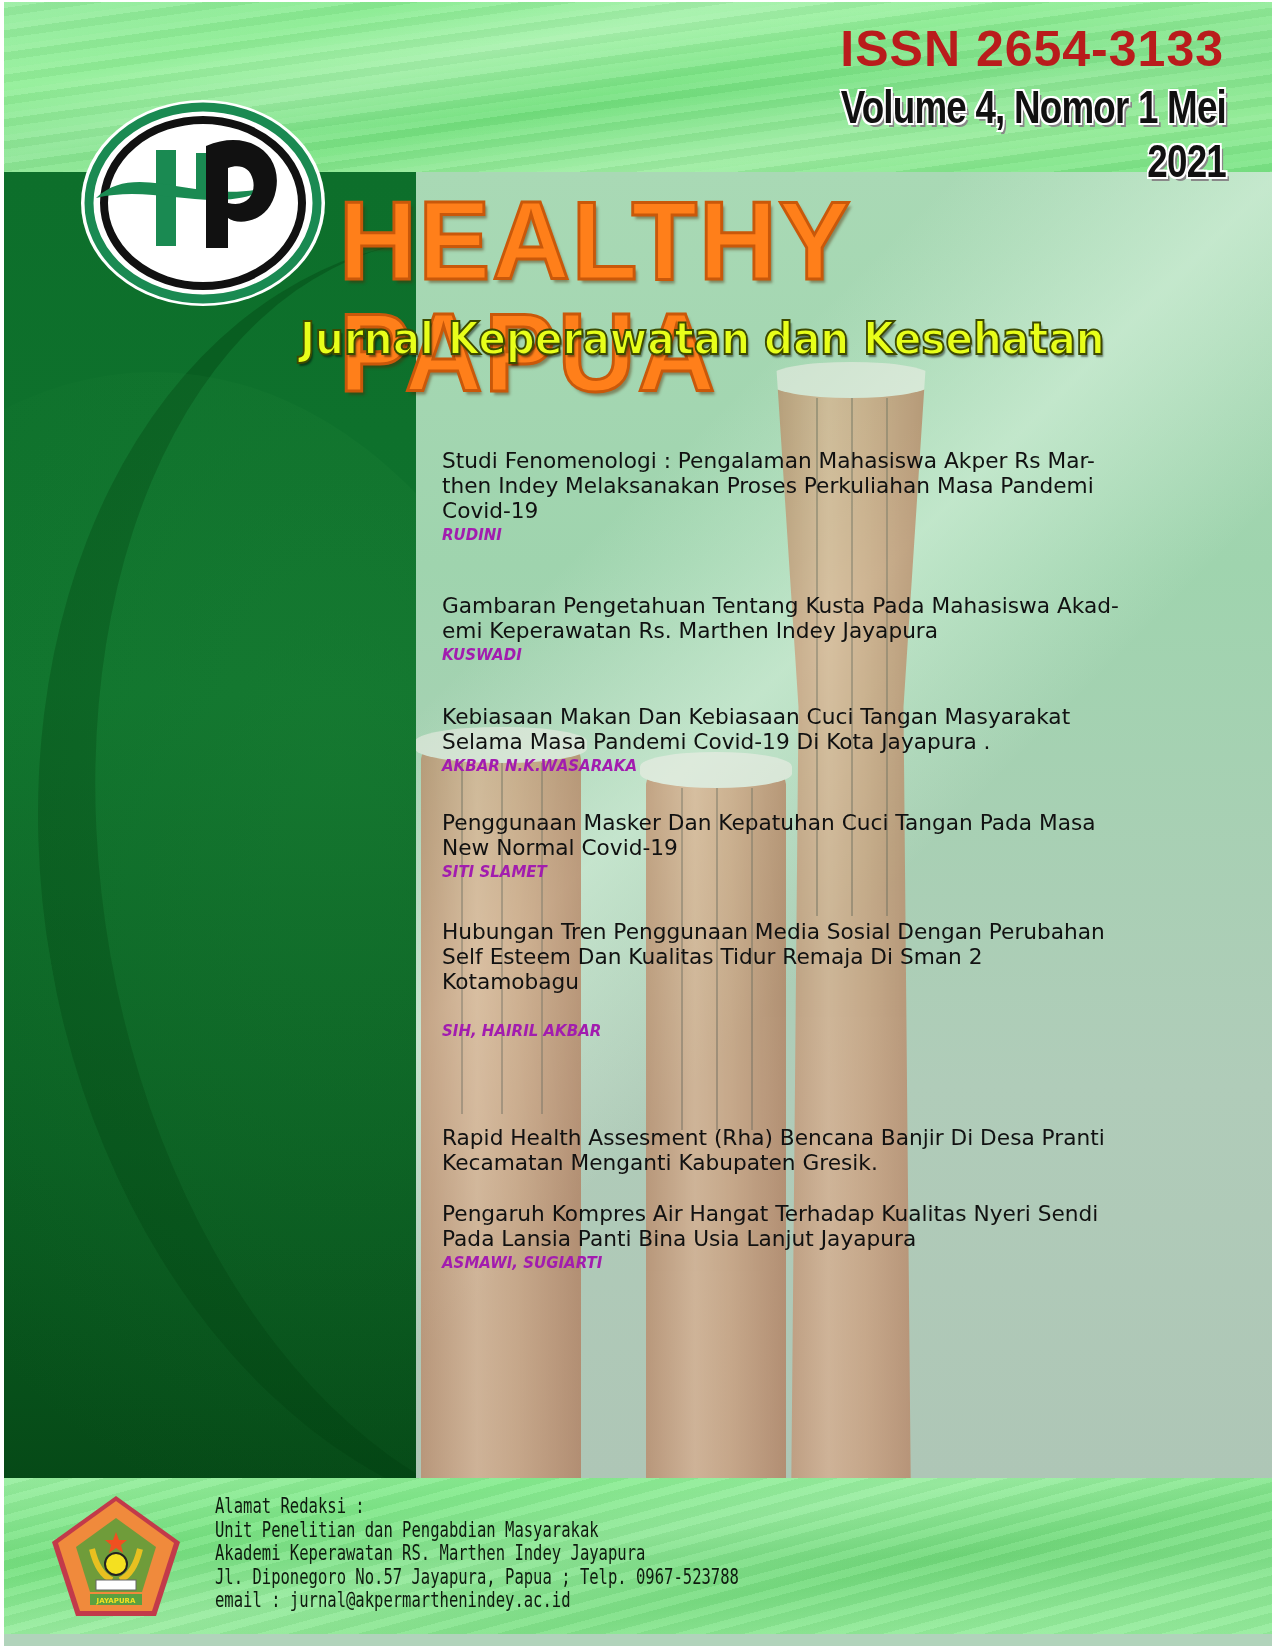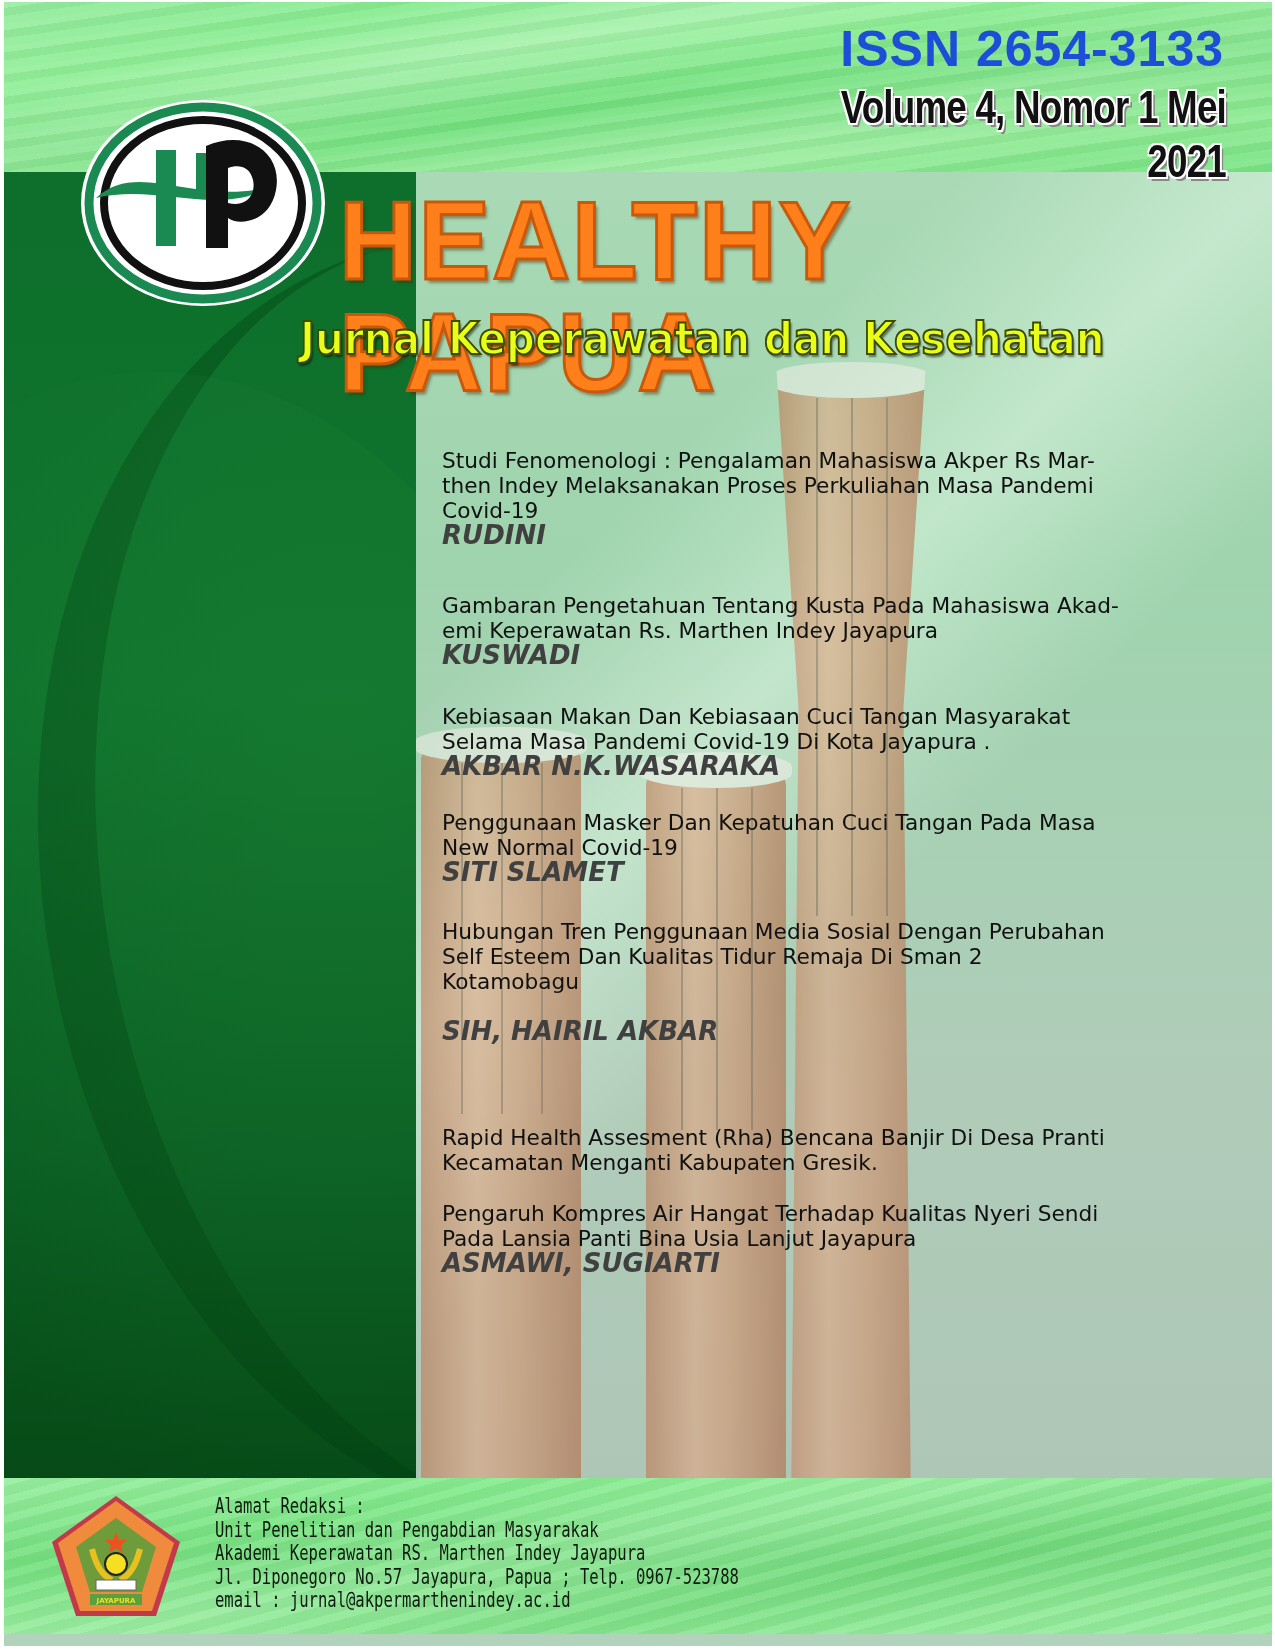--- a/index.html
+++ b/index.html
@@ -67,21 +67,21 @@
   .drum-3 { left: 5px; top: 555px; width: 160px; height: 780px; }
 
   
   .logo {
     position: absolute; left: 74px; top: 96px; width: 250px; height: 210px; z-index: 5;
   }
   
   .issn {
     position: absolute; left: 680px; top: 18px; width: 540px; text-align: right; z-index: 5;
     font-family: "Liberation Sans", sans-serif; font-weight: bold; font-size: 50px;
-    color: #1d4ed8; letter-spacing: 1px; margin: 0;
+    color: #b91c1c; letter-spacing: 1px; margin: 0;
   }
   .volume {
     position: absolute; left: 640px; top: 78px; width: 582px; text-align: right; z-index: 5;
     font-family: "Liberation Sans", sans-serif; font-weight: bold; font-size: 46px;
     color: #111; letter-spacing: -1px; transform: scaleX(0.8); transform-origin: right center;
     text-shadow: -2px -2px 0 #fff, 2px -2px 0 #fff, -2px 2px 0 #fff, 2px 2px 0 #fff, 4px 4px 0 #888;
     margin: 0;
   }
   .journal-title {
     position: absolute; left: 335px; top: 183px; width: 900px; z-index: 5;
@@ -104,22 +104,22 @@
   .articles {
     position: absolute; left: 422px; top: 430px; width: 800px; z-index: 6;
   }
   .article { margin: 16px; }
   .article-title {
     font-family: "DejaVu Sans", sans-serif; font-size: 22px; line-height: 25px;
     color: #111; text-align: justify; margin: 0;
     transform: scaleX(0.985); transform-origin: left center;
   }
   .article-author {
-    font-family: "DejaVu Sans", sans-serif; font-size: 26px; line-height: 25px;
-    font-weight: bold; font-style: italic; color: #404040; margin: 0;
+    font-family: "DejaVu Sans", sans-serif; font-size: 15px; line-height: 25px;
+    font-weight: bold; font-style: italic; color: #a21caf; margin: 0;
     text-align: justify;
   }
   .a1 { position: absolute; top: 0; }
   .a2 { position: absolute; top: 145px; }
   .a3 { position: absolute; top: 256px; }
   .a4 { position: absolute; top: 362px; }
   .a5 { position: absolute; top: 471px; }
   .a6 { position: absolute; top: 677px; }
   .a7 { position: absolute; top: 753px; }
   .article { width: 800px; }

